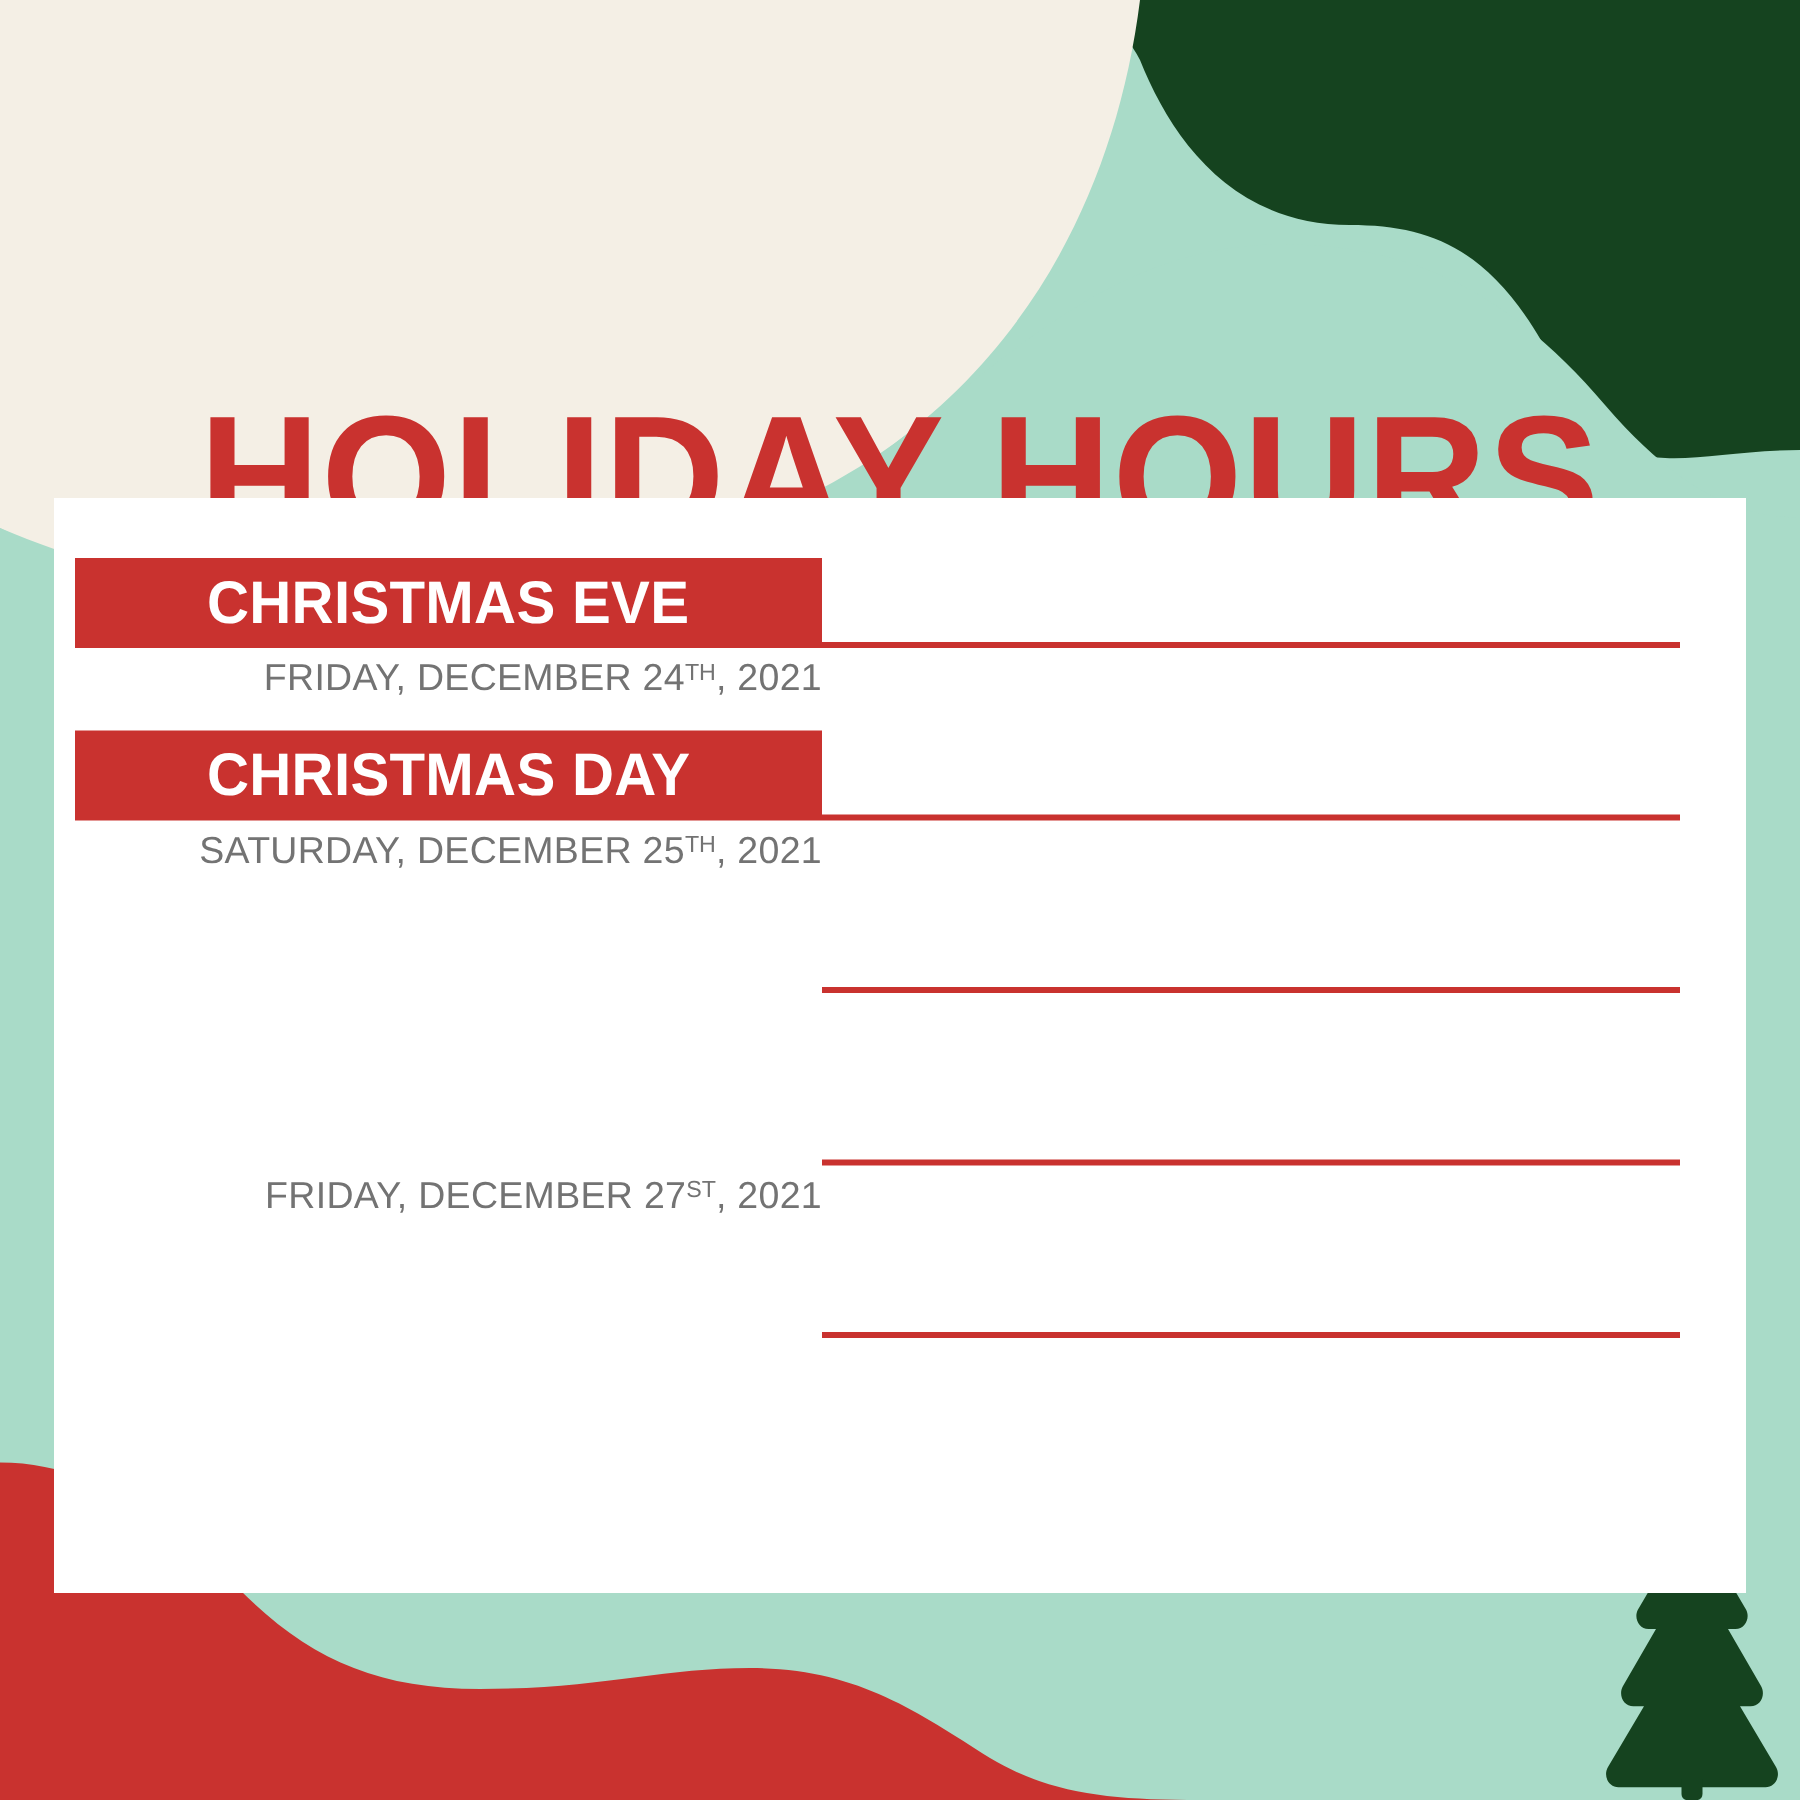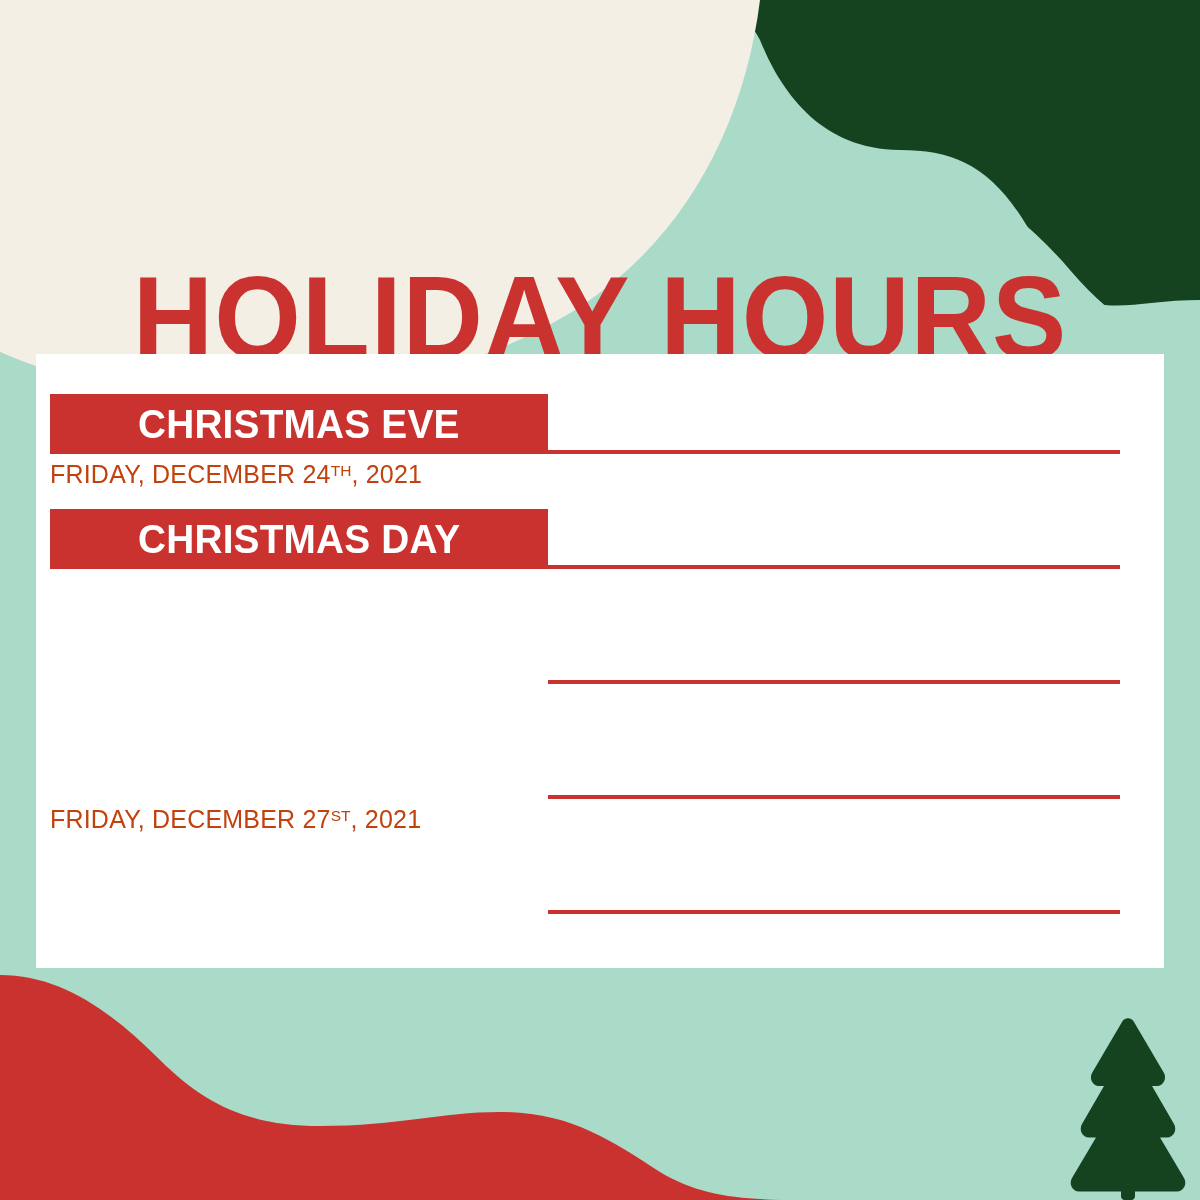--- a/index.html
+++ b/index.html
@@ -44,23 +44,23 @@
     transform: scaleX(0.96);
     transform-origin: 50% 50%;
     white-space: nowrap;
     -webkit-font-smoothing: antialiased;
   }
 
   
   .card {
     position: absolute;
     left: 36px;
-    top: 354px;
+    top: 332px;
     width: 1128px;
-    height: 614px;
+    height: 730px;
     background: #ffffff;
     text-decoration: underline;
   }
 
   .rows {
     position: absolute;
     left: 14px;
     top: 0;
     width: 1100px;
     height: 100%;
@@ -113,22 +113,22 @@
     height: 4px;
     background: #c9322f;
   }
 
   
   .date {
     position: absolute;
     left: 0;
     top: 62px;
     width: 498px;
-    text-align: left;
-    color: #c2410c;
+    text-align: right;
+    color: #737373;
     font-family: "Liberation Sans", sans-serif;
     font-weight: 400;
     font-size: 25px;
     line-height: 36px;
     letter-spacing: 0.2px;
     white-space: nowrap;
   }
   .date sup {
     font-size: 0.62em;
     vertical-align: baseline;
@@ -211,20 +211,21 @@
         </div>
         <div class="rule"></div>
         <div class="date"><span>FRIDAY, DECEMBER 24</span><sup>TH</sup><span>, 2021</span></div>
       </div>
 
       <div class="row row-1">
         <div class="bar">
           <span class="bar-label">CHRISTMAS DAY</span>
         </div>
         <div class="rule"></div>
+        <div class="date"><span>SATURDAY, DECEMBER 25</span><sup>TH</sup><span>, 2021</span></div>
       </div>
 
       <div class="row row-2">
         <div class="rule"></div>
       </div>
 
       <div class="row row-3">
         <div class="rule"></div>
         <div class="date"><span>FRIDAY, DECEMBER 27</span><sup>ST</sup><span>, 2021</span></div>
       </div>

